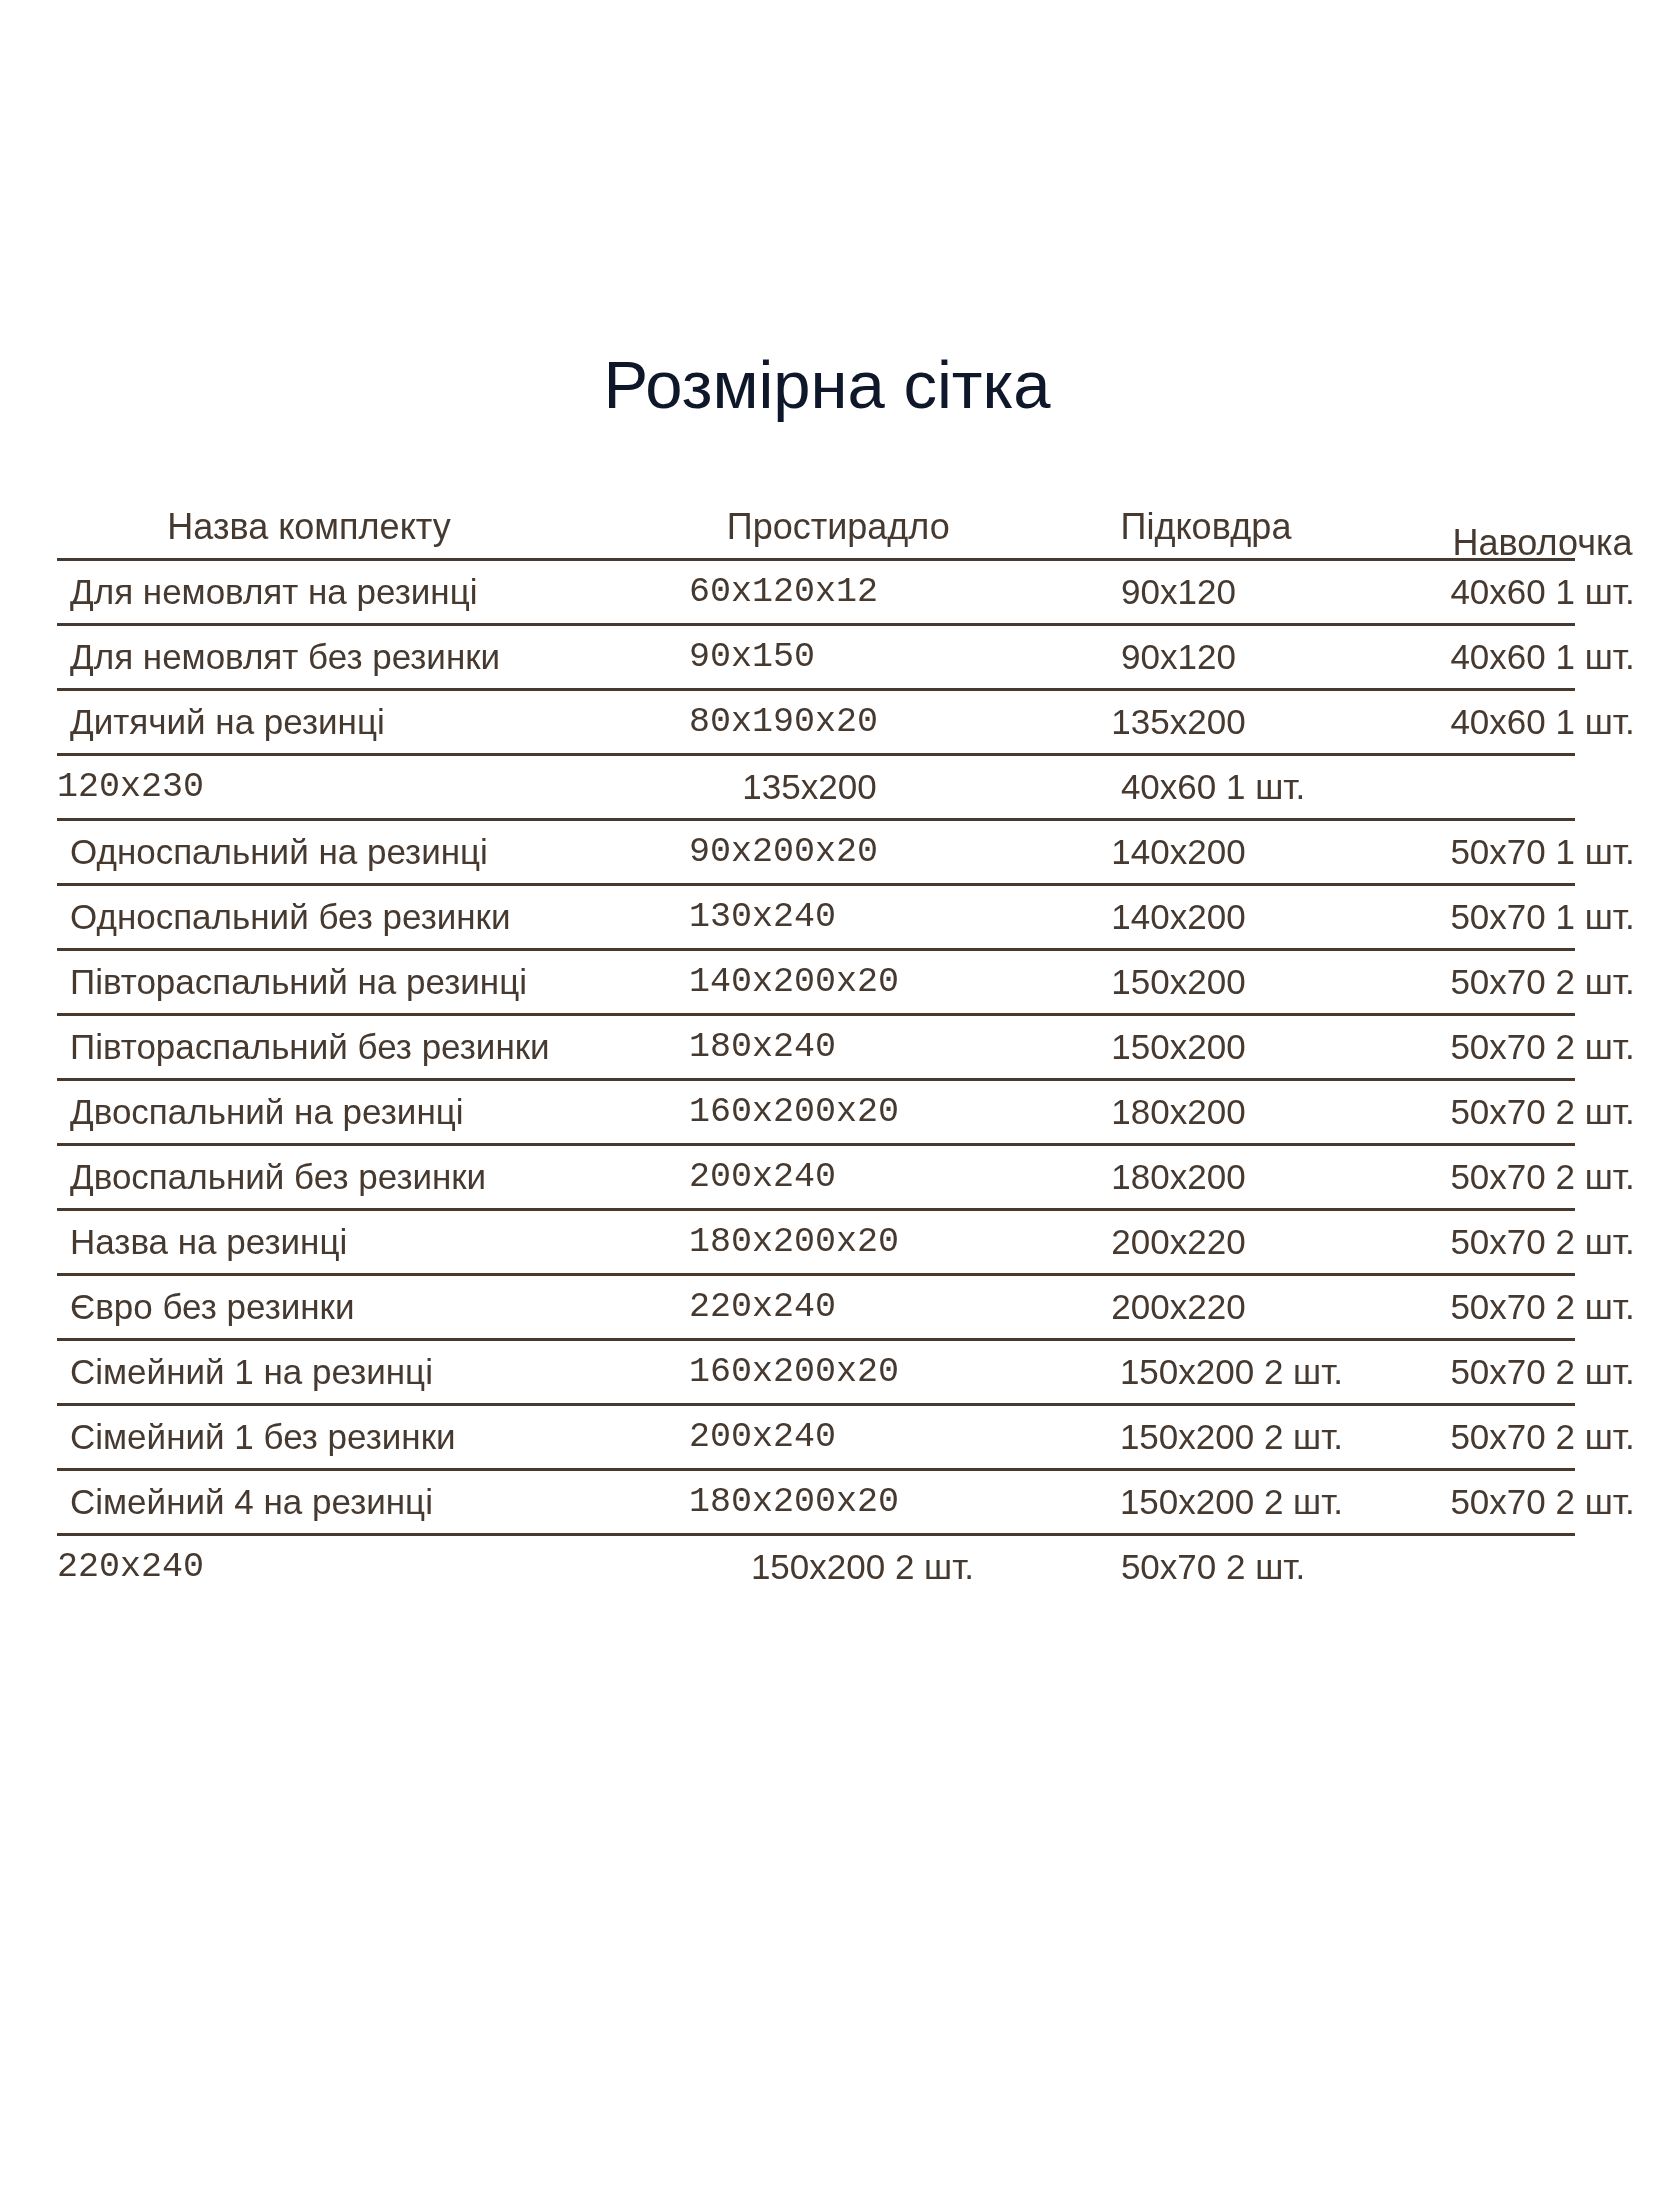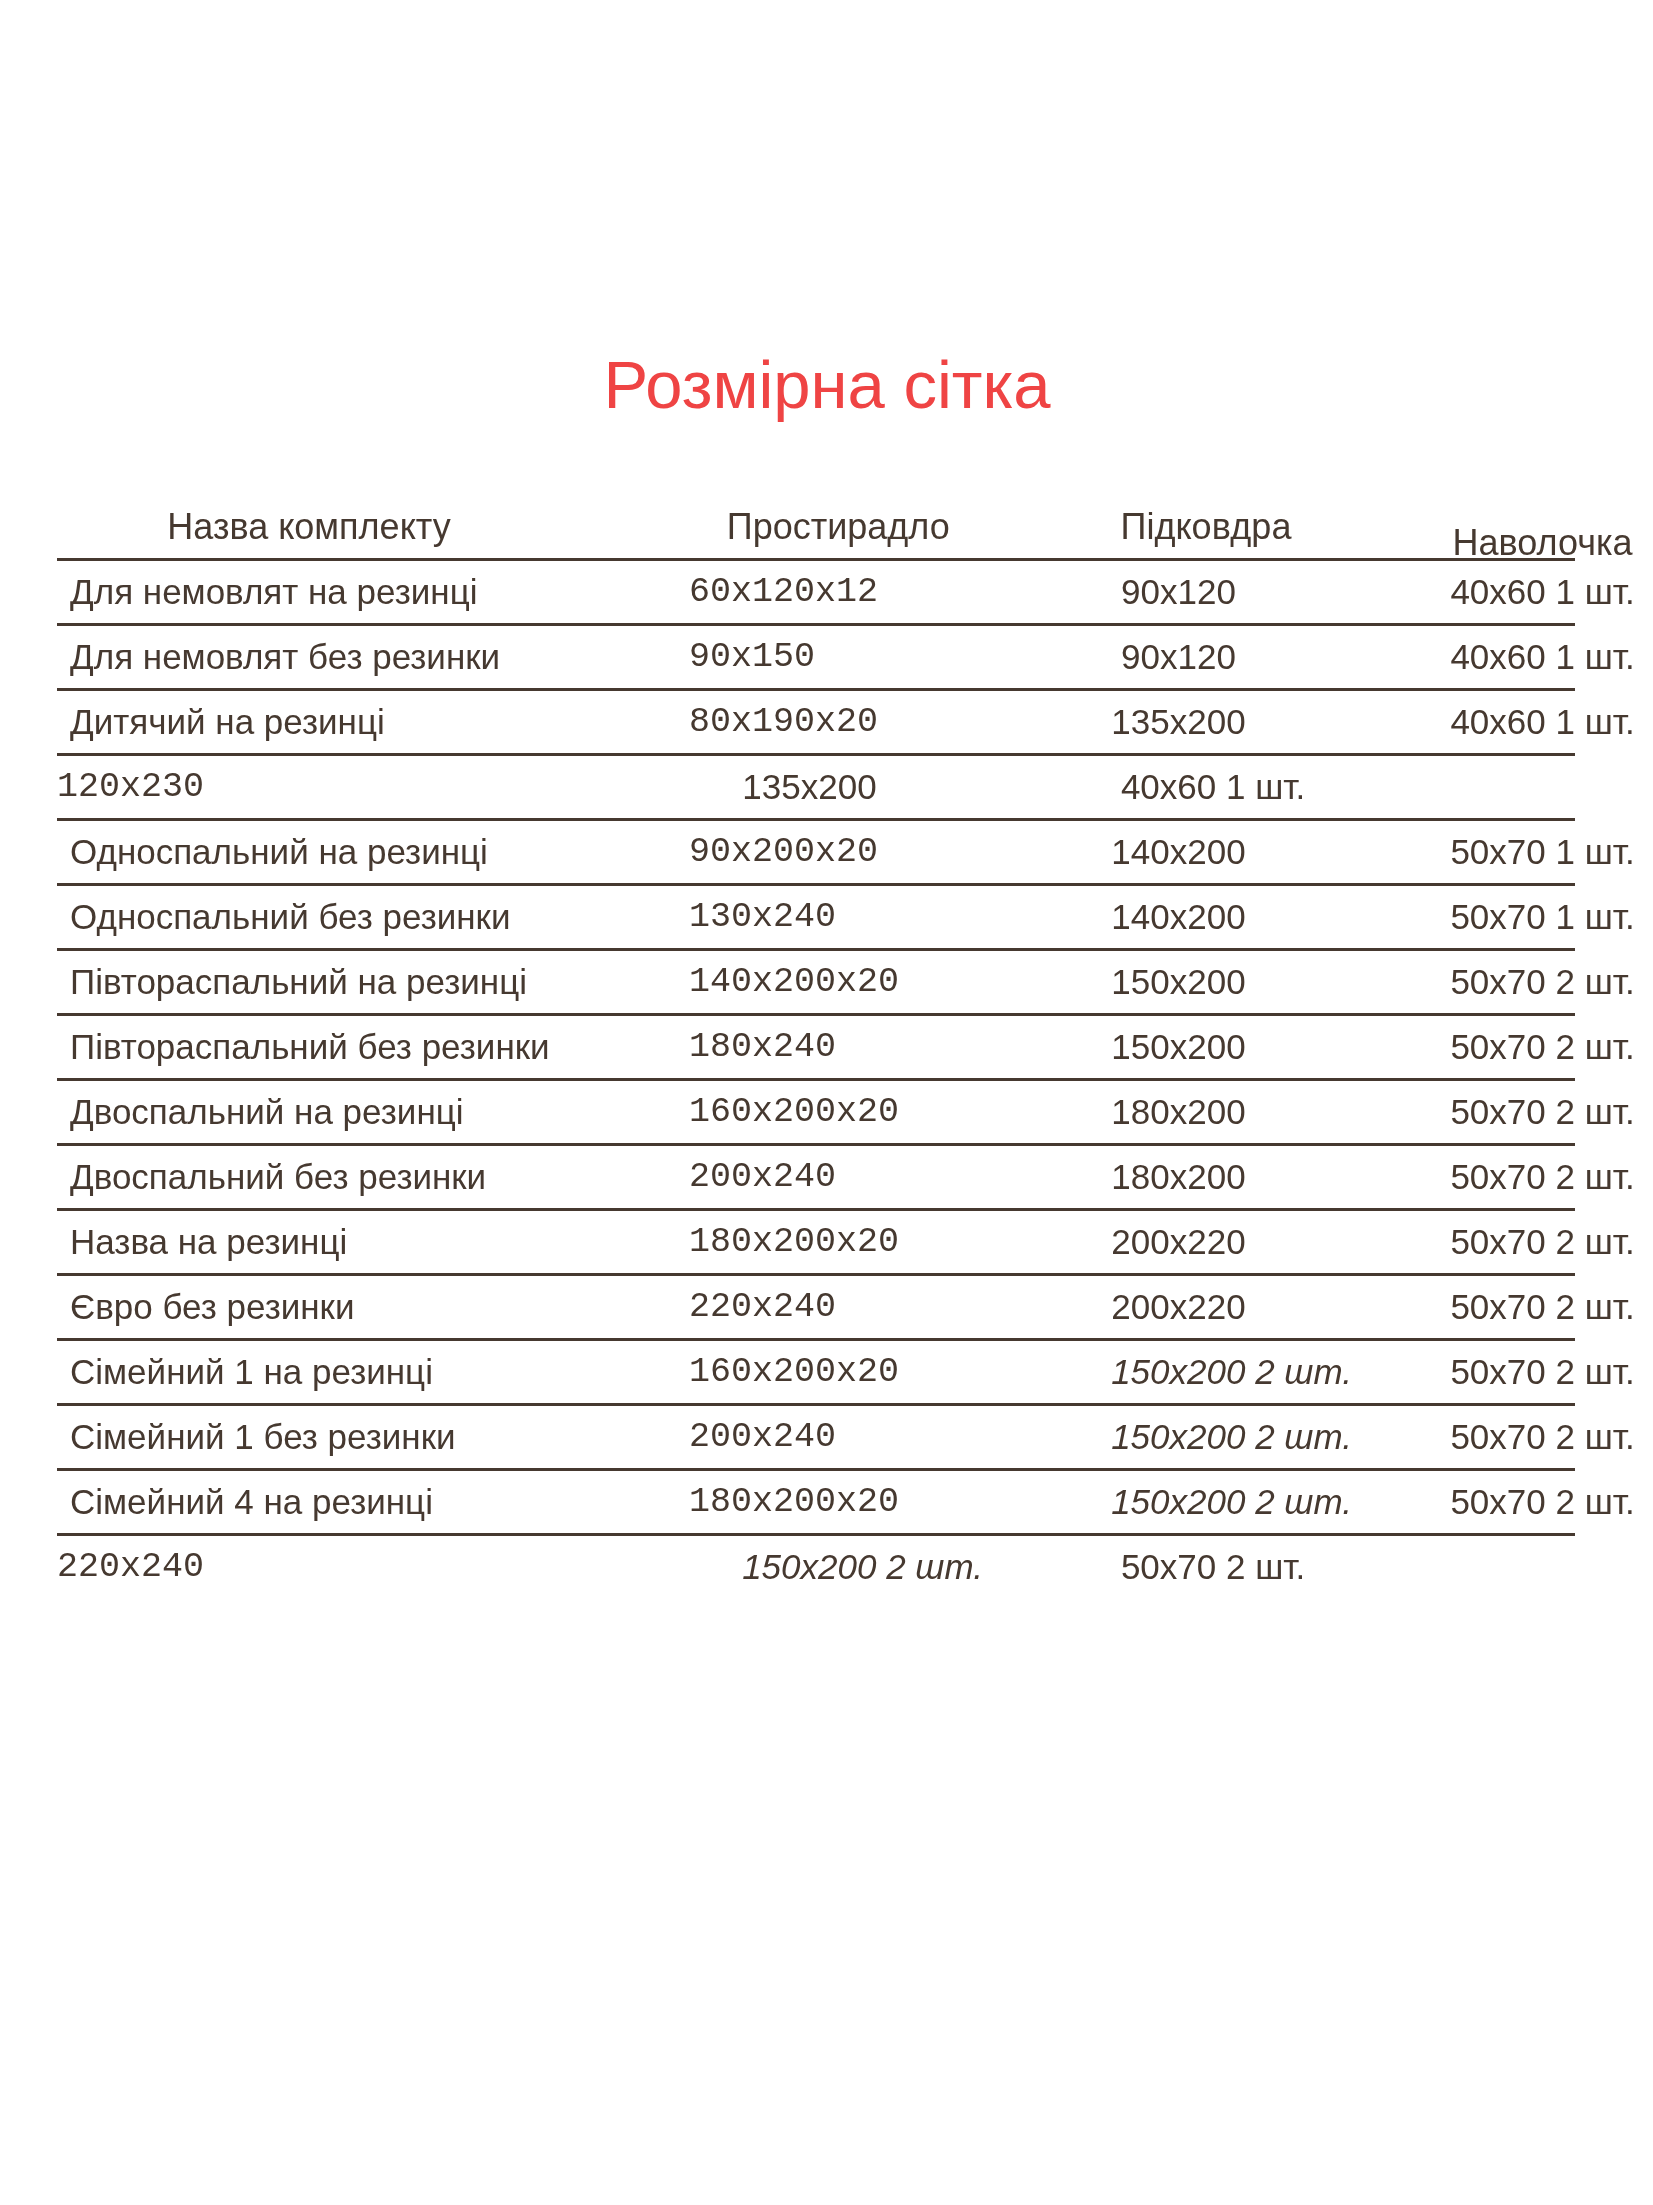--- a/index.html
+++ b/index.html
@@ -15,21 +15,21 @@
   .title {
     position: absolute;
     top: 346px;
     left: 0;
     width: 100%;
     text-align: center;
     font-size: 67px;
     line-height: 1.15;
     font-weight: 400;
     letter-spacing: 0px;
-    color: #ef4444;
+    color: #0f172a;
   }
   .size-table {
     position: absolute;
     left: 57px;
     top: 490px;
     width: 1518px;
   }
   .header-row, .t-row {
     display: grid;
     grid-template-columns: 604px 310px 372px 231px;
@@ -49,21 +49,21 @@
   .t-row.last { border-bottom: none; }
   .hcell { text-align: center; white-space: nowrap; }
   .hdr-c1 { padding-right: 100px; }
   .hdr-c2 { padding-right: 11.4px; }
   .hdr-c3 { padding-right: 14px; }
   .hdr-c4 { padding-right: 0px; margin-top: 32px; }
   .cell { white-space: nowrap; }
   .c-name  { text-align: left; padding-left: 13px; }
   .c-sheet { text-align: left; padding-right: 65px; font-family: Liberation Mono, monospace; }
   .c-duvet { text-align: center; padding-right: 69px; }
-  .c-duvet.wide { padding-right: 0; padding-left: 37px; font-style: italic; }
+  .c-duvet.wide { padding-right: 0; padding-left: 37px; }
   .c-pillow { text-align: center; }
 </style>
 </head>
 <body>
 
 <div class="page">
 
   <div class="title">Розмірна сітка</div>
 
   <div class="size-table">

